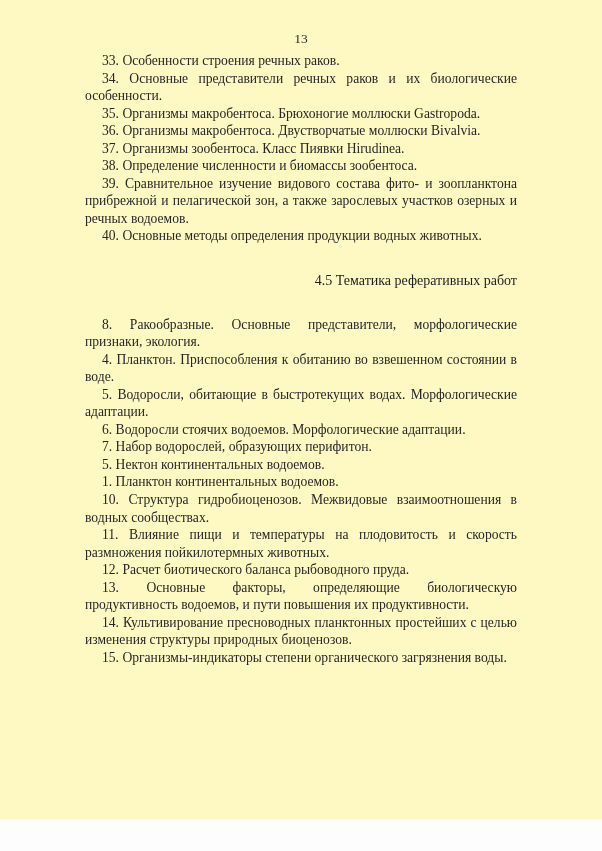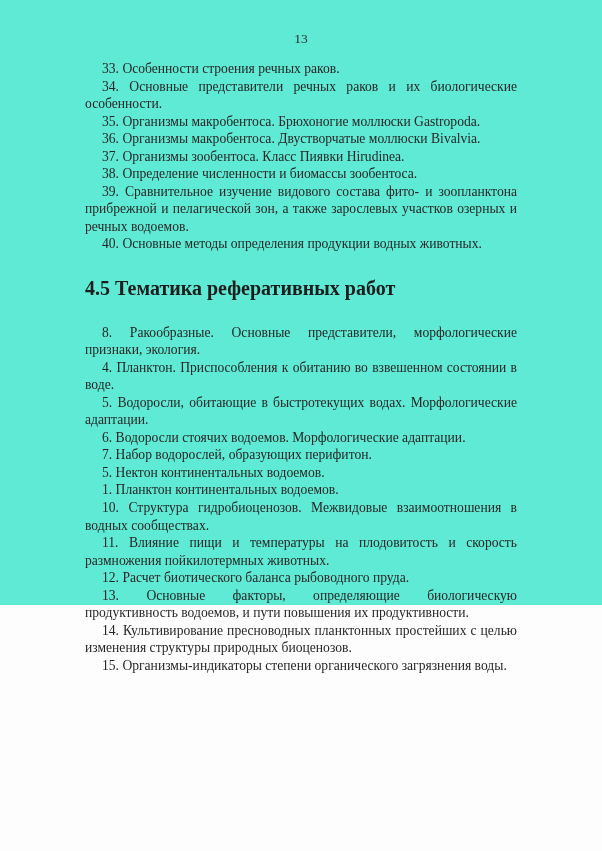--- a/index.html
+++ b/index.html
@@ -12,62 +12,61 @@
     height: 851px;
     background: #fdfdfd;
     font-family: "Liberation Serif", "DejaVu Serif", serif;
     color: #262626;
     overflow: hidden;
   }
 
   .page {
     position: relative;
     width: 602px;
-    height: 605px;
-    background: #5eead4;
+    height: 819px;
+    background: #fef9c3;
     box-sizing: border-box;
   }
 
   .page-number {
     position: absolute;
     top: 31px;
     left: 0;
     width: 602px;
     text-align: center;
     font-size: 13.5px;
     line-height: 16px;
     color: #2b2b2b;
   }
 
   .content {
     position: absolute;
     top: 52px;
     left: 85px;
     width: 432px;
-    margin-top: 8px;
   }
 
   p.para {
     margin: 0;
     font-size: 13.6px;
     line-height: 17.55px;
     text-align: justify;
     text-indent: 17px;
     color: #262626;
     -webkit-hyphens: none;
     hyphens: none;
     word-spacing: 0px;
   }
 
   h2.section-heading {
     margin: 0;
-    font-size: 20px;
+    font-size: 14px;
     line-height: 17.5px;
-    font-weight: bold;
-    text-align: left;
+    font-weight: normal;
+    text-align: right;
     text-indent: 0;
     color: #1d1d1d;
   }
 
   .gap-before-heading { height: 27px; }
   .gap-after-heading  { height: 26px; }
 </style>
 </head>
 <body>
 

